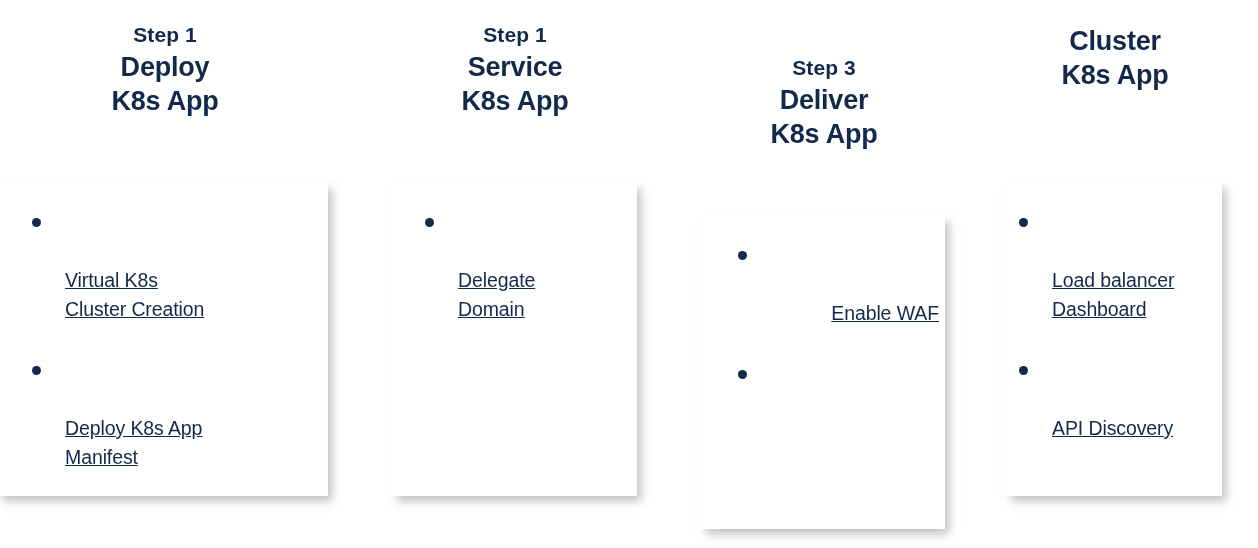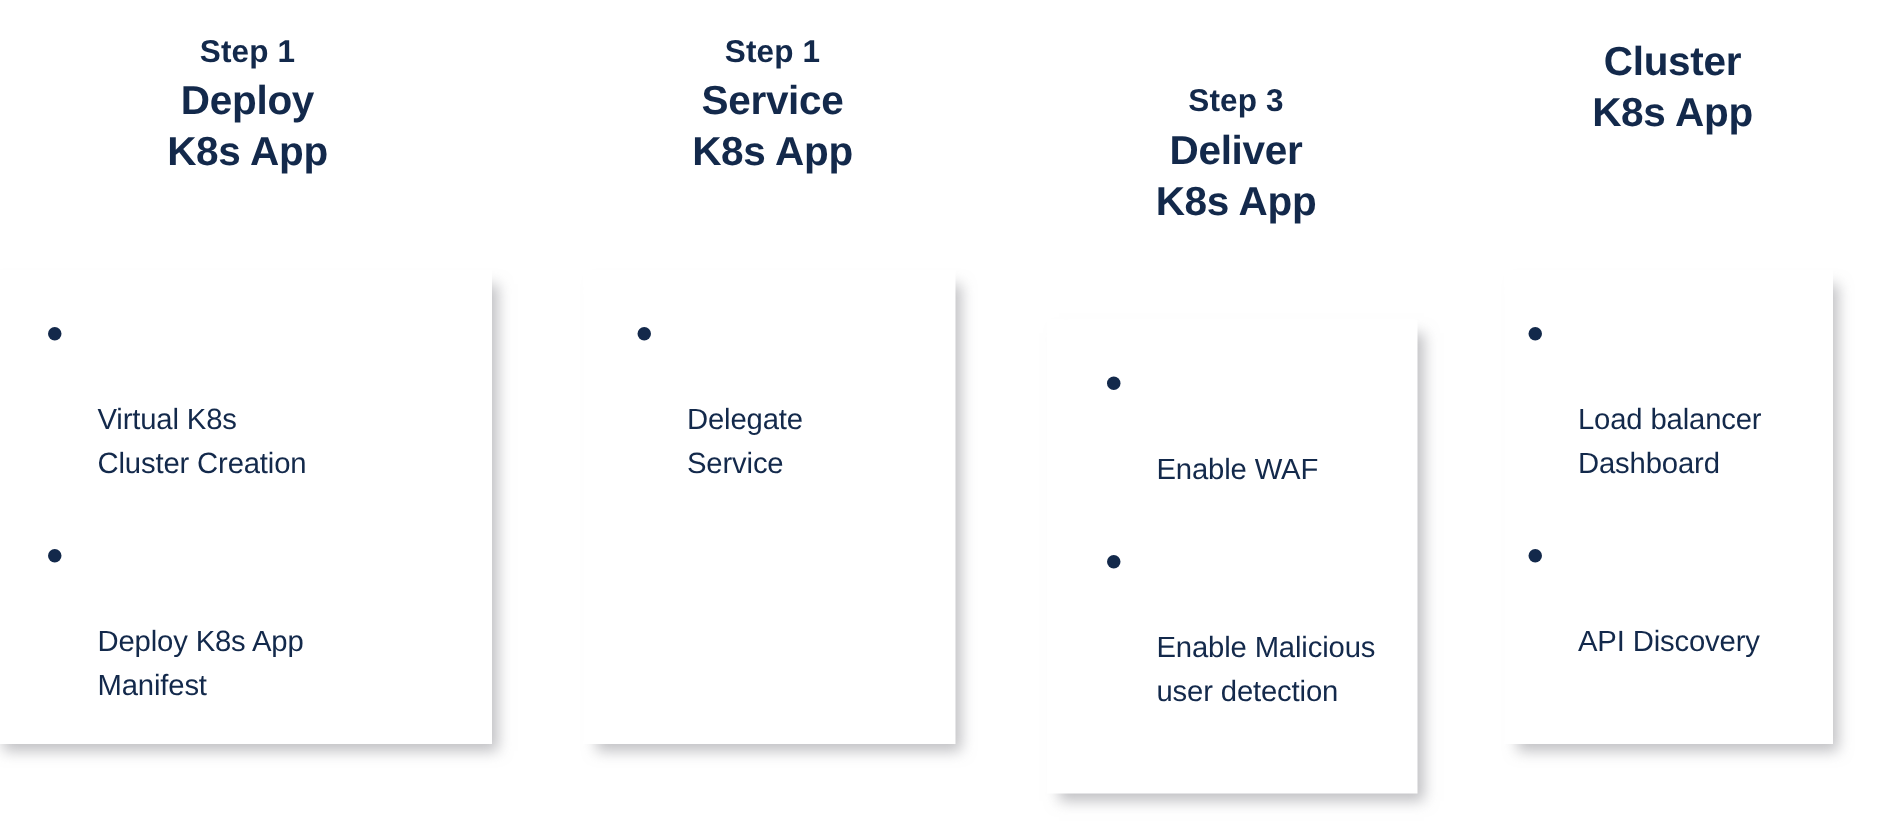--- a/index.html
+++ b/index.html
@@ -64,32 +64,33 @@
   .col-1 .card { left: -1px; right: 3px; }
   .col-2 .card { left: -2px; right: 3px; }
   .col-3 .card { left: -2px; right: 3px; }
 
   .bullets {
     list-style: none;
     margin: 0;
     padding: 28px 10px 0 38px;
   }
   .col-1 .bullets { padding-left: 36px; padding-right: 8px; }
-  .col-2 .bullets { padding-left: 40px; padding-right: 6px; }
+  .col-2 .bullets { padding-left: 40px; padding-right: 6px; text-align: right; }
   .col-3 .bullets { padding-left: 16px; padding-right: 4px; }
 
   .bullet {
     position: relative;
     color: #13294b;
     font-size: 19.5px;
     line-height: 29px;
     padding-left: 33px;
     margin-bottom: 32px;
     white-space: pre-line;
     letter-spacing: -0.1px;
+    text-decoration: underline;
   }
   .bullet:last-child { margin-bottom: 0; }
   .bullet .dot {
     position: absolute;
     left: 0;
     top: 10px;
     width: 9px;
     height: 9px;
     border-radius: 50%;
     background: #13294b;
@@ -126,42 +127,40 @@
     <div class="head">
       <div class="step-label">Step 1</div>
       <div class="step-title">Service
 K8s App</div>
     </div>
     <div class="card">
       <ul class="bullets">
         <li class="bullet">
           <span class="dot"></span>
           <span>Delegate
-Service</span>
+Domain</span>
         </li>
       </ul>
     </div>
   </div>
 
   <div class="step-col col-2">
     <div class="head">
       <div class="step-label">Step 3</div>
       <div class="step-title">Deliver
 K8s App</div>
     </div>
     <div class="card">
       <ul class="bullets">
         <li class="bullet">
           <span class="dot"></span>
           <span>Enable WAF</span>
         </li>
         <li class="bullet">
           <span class="dot"></span>
-          <span>Enable Malicious
-user detection</span>
         </li>
       </ul>
     </div>
   </div>
 
   <div class="step-col col-3">
     <div class="head">
       <div class="step-title">Cluster
 K8s App</div>
     </div>

